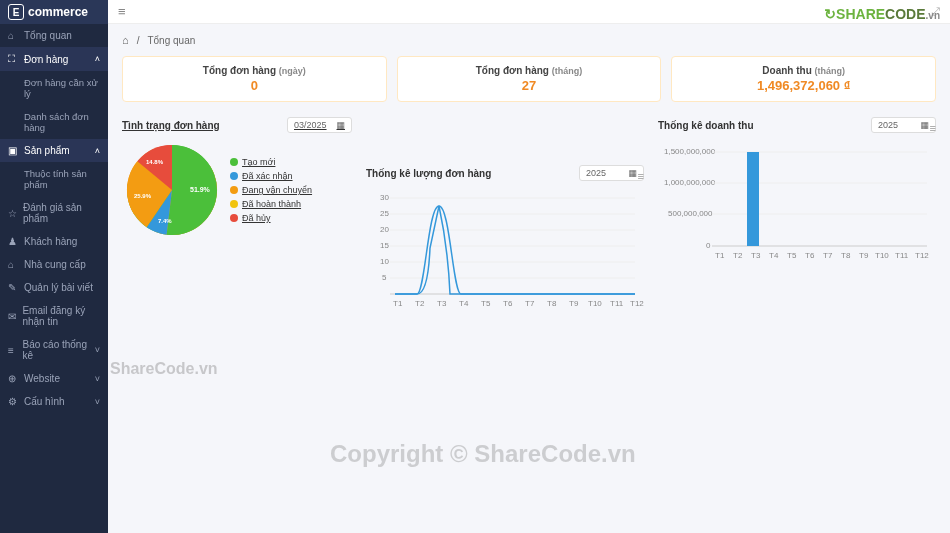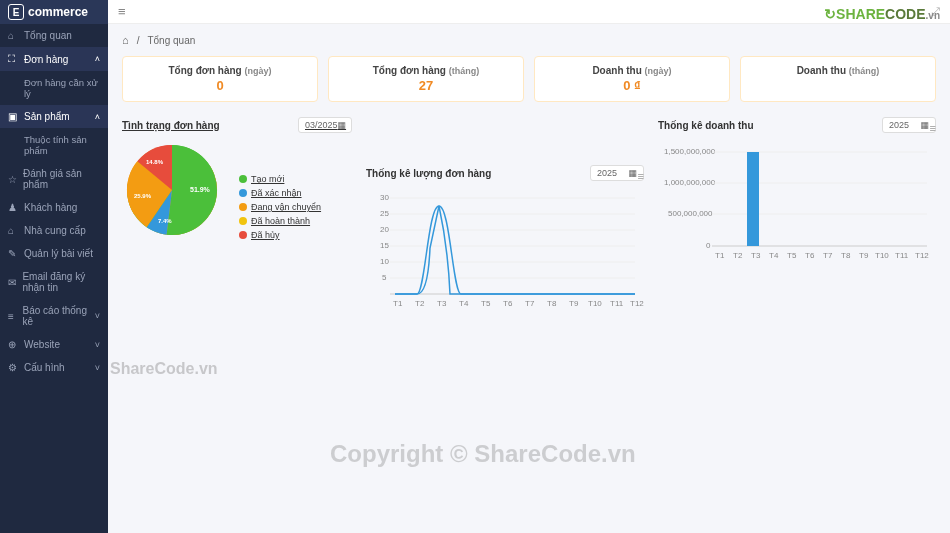--- a/index.html
+++ b/index.html
@@ -25,23 +25,23 @@
 .stat-row { display: flex; gap: 10px; margin-bottom: 14px; }
 .stat-card { flex: 1; background: #fff; border: 1px solid #ffe8c2; border-radius: 4px; padding: 8px 6px; text-align: center; }
 .stat-label { font-size: 10px; color: #444; font-weight: 600; }
 .stat-label .sub { font-weight: 700; color: #888; font-size: 9px; }
 .stat-value { font-size: 13px; font-weight: 700; color: #f08a24; margin-top: 2px; }
 
 .chart-row { display: flex; gap: 14px; }
 .chart-block { display: flex; flex-direction: column; }
 .chart-header { display: flex; align-items: center; justify-content: space-between; margin-bottom: 6px; height: 18px; }
 .chart-title { font-size: 10px; font-weight: 600; color: #333; }
-.date-input { display: flex; align-items: center; justify-content: space-between; border: 1px solid #ddd; border-radius: 3px; padding: 2px 6px; width: 54px; font-size: 9px; color: #666; background: #fff; }
-
-.pie-wrap { display: flex; gap: 17px; align-items: flex-end; }
+.date-input { display: flex; align-items: center; justify-content: space-between; border: 1px solid #ddd; border-radius: 3px; padding: 2px 6px; width: 65px; font-size: 9px; color: #666; background: #fff; }
+
+.pie-wrap { display: flex; gap: 8px; align-items: center; }
 .pie-svg { width: 100px; height: 100px; }
 .legend { display: flex; flex-direction: column; gap: 4px; font-size: 9px; }
 .legend-item { display: flex; align-items: center; gap: 4px; }
 .legend-dot { width: 8px; height: 8px; border-radius: 50%; }
 
 .linechart, .barchart { position: relative; height: 130px; }
 .chart-svg { width: 100%; height: 100%; }
 .chart-menu { position: absolute; top: -18px; right: 0; font-size: 11px; color: #999; cursor: pointer; }
 
 .axis-label { font-size: 8px; fill: #888; }
@@ -70,20 +70,23 @@
     <span>Tổng quan</span>
   </div>
   <div class="side-item active">
     <span class="side-icon">⛶</span>
     <span>Đơn hàng</span>
     <span class="chev">˄</span>
   </div>
   <div class="side-item sub">
       <span>Đơn hàng cần xử lý</span>
     </div>
+  <div class="side-item sub">
+      <span>Danh sách đơn hàng</span>
+    </div>
   <div class="side-item active">
     <span class="side-icon">▣</span>
     <span>Sản phẩm</span>
     <span class="chev">˄</span>
   </div>
   <div class="side-item sub">
       <span>Thuộc tính sản phẩm</span>
     </div>
   <div class="side-item">
       <span class="side-icon">☆</span>
@@ -137,25 +140,22 @@
   <div class="stat-row">
     <div class="stat-card">
       <div class="stat-label"><span>Tổng đơn hàng</span> <span class="sub">(ngày)</span></div>
       <div class="stat-value">0</div>
     </div>
     <div class="stat-card">
       <div class="stat-label"><span>Tổng đơn hàng</span> <span class="sub">(tháng)</span></div>
       <div class="stat-value">27</div>
     </div>
     <div class="stat-card">
-      <div class="stat-label"><span>Doanh thu</span> <span class="sub">(ngày)</span></div>
-      <div class="stat-value">0 ₫</div>
-    </div>
-    <div class="stat-card">
       <div class="stat-label"><span>Doanh thu</span> <span class="sub">(tháng)</span></div>
+      <div class="stat-value">1,496,372,060 ₫</div>
     </div>
   </div>
 
   <div class="chart-row">
 
     <div class="chart-block" style="width:230px;text-decoration:underline;">
       <div class="chart-header">
         <span class="chart-title">Tình trạng đơn hàng</span>
         <span class="date-input">
             <span>03/2025</span>

